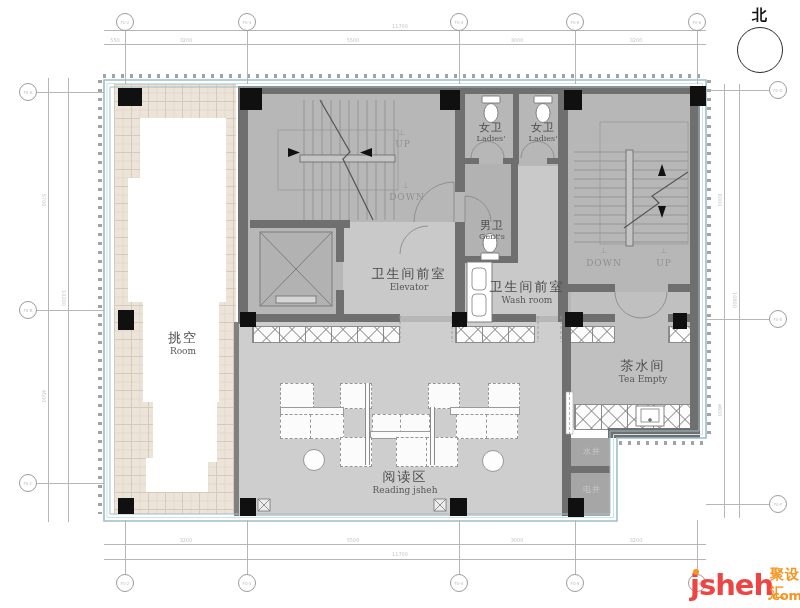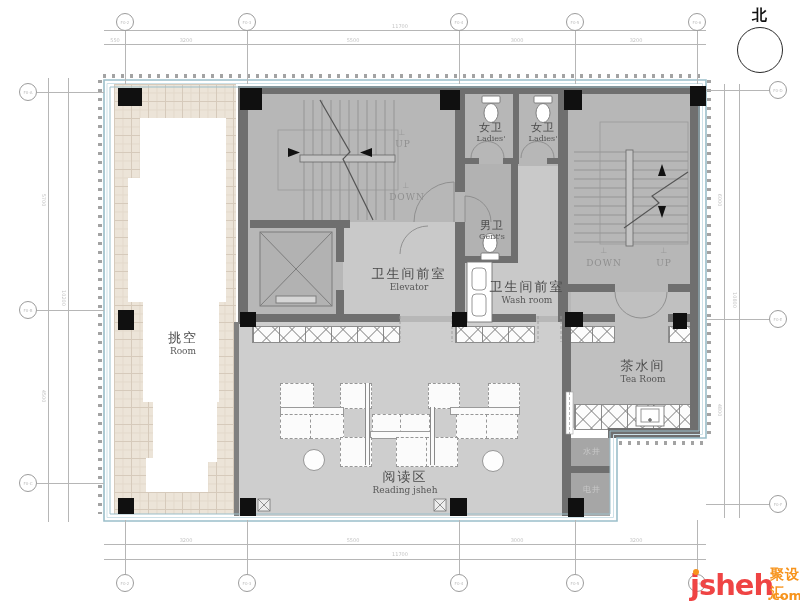--- a/index.html
+++ b/index.html
@@ -273,21 +273,21 @@
   <div class="rlabel sm" style="left:492px;top:219px;">
     <span class="zh">男卫</span>
     <span class="en">Gent's</span>
   </div>
   <div class="rlabel" style="left:527px;top:279px;">
     <span class="zh">卫生间前室</span>
     <span class="en">Wash room</span>
   </div>
   <div class="rlabel" style="left:643px;top:358px;">
     <span class="zh">茶水间</span>
-    <span class="en">Tea Room</span>
+    <span class="en">Tea Empty</span>
   </div>
   <div class="rlabel" style="left:405px;top:469px;">
     <span class="zh">阅读区</span>
     <span class="en">Reading jsheh</span>
   </div>
   <div class="shaftlabel" style="left:592px;top:446px;">水井</div>
   <div class="shaftlabel" style="left:592px;top:484px;">电井</div>
 
   <div class="stairmark" style="left:402px;top:128px;">⊥</div>
   <div class="stairtxt" style="left:403px;top:139px;">UP</div>

